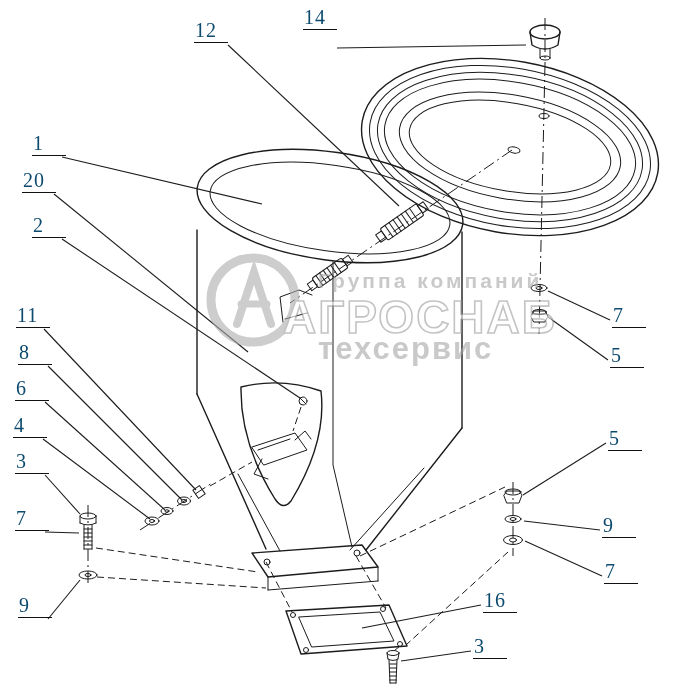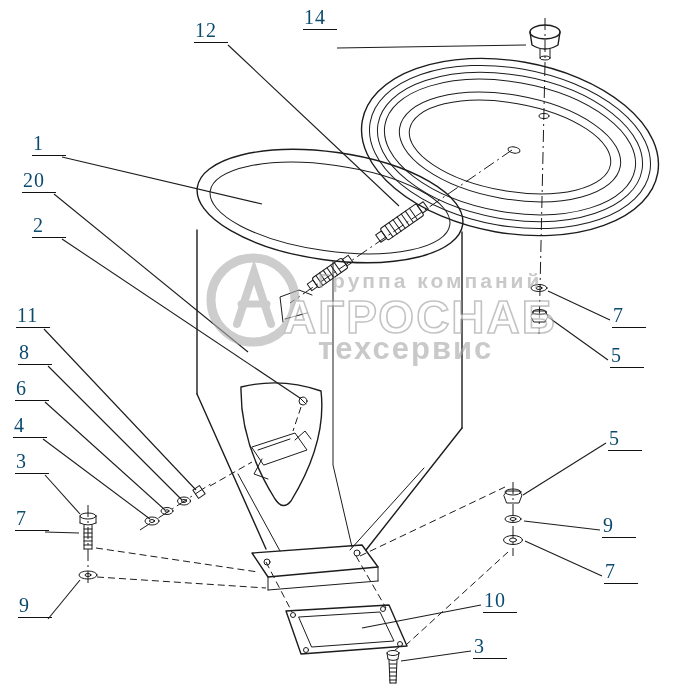--- a/index.html
+++ b/index.html
@@ -206,16 +206,16 @@
   <span class="callout" style="left:15px;  top:378px;">6</span>
   <span class="callout" style="left:13px;  top:415px;">4</span>
   <span class="callout" style="left:15px;  top:451px;">3</span>
   <span class="callout" style="left:15px;  top:508px;">7</span>
   <span class="callout" style="left:18px;  top:595px;">9</span>
   <span class="callout" style="left:612px; top:305px;">7</span>
   <span class="callout" style="left:610px; top:345px;">5</span>
   <span class="callout" style="left:608px; top:428px;">5</span>
   <span class="callout" style="left:602px; top:515px;">9</span>
   <span class="callout" style="left:604px; top:561px;">7</span>
-  <span class="callout" style="left:483px; top:590px;">10</span>
+  <span class="callout" style="left:483px; top:590px;">16</span>
   <span class="callout" style="left:473px; top:636px;">3</span>
 
 </div>
 
 </body></html>

